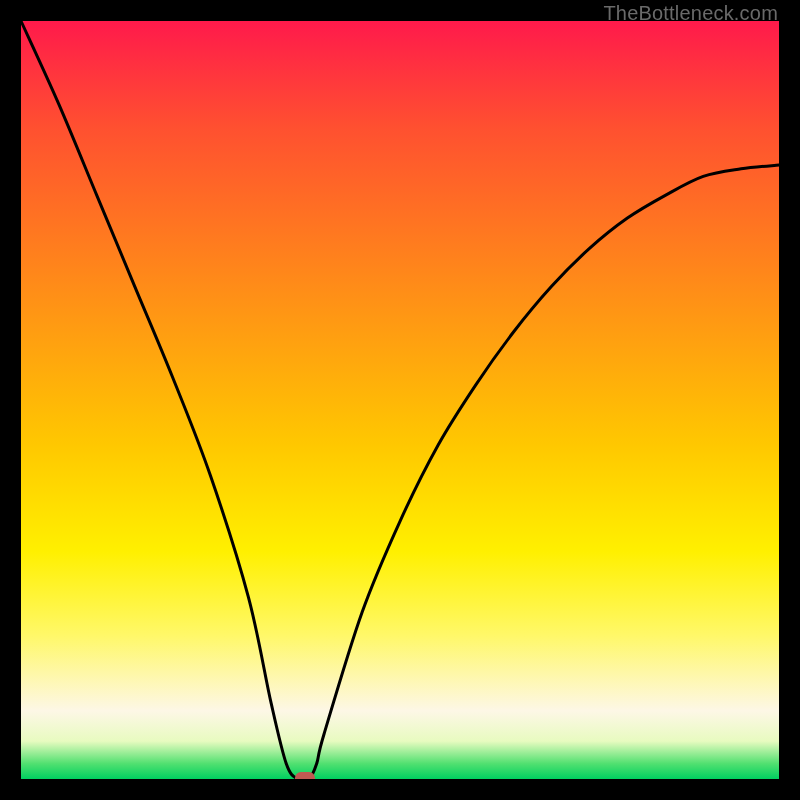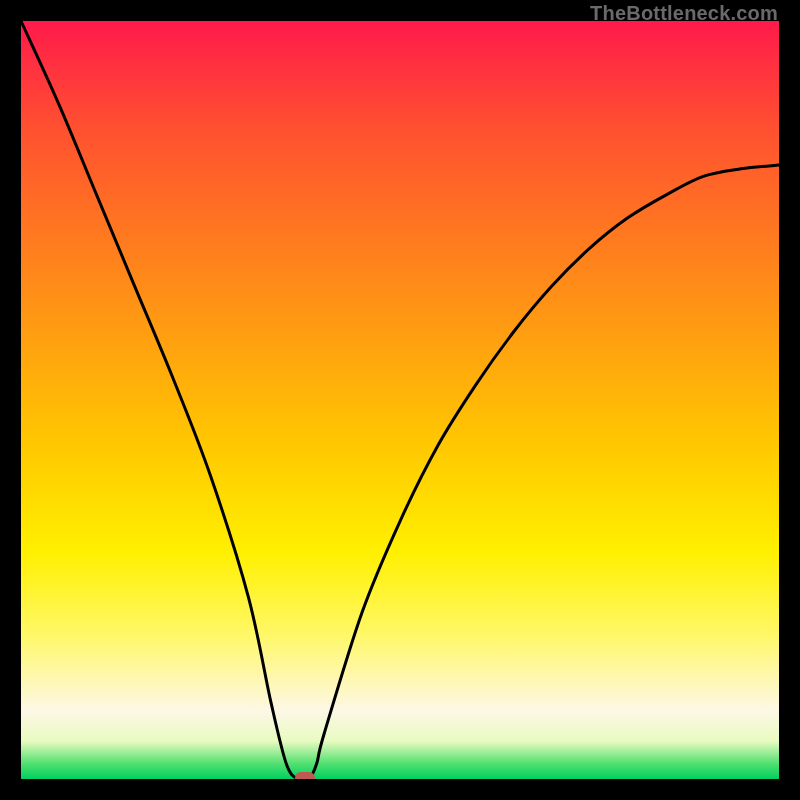--- a/index.html
+++ b/index.html
@@ -41,21 +41,21 @@
       #00d060 100%
     );
   }
   .watermark {
     position: absolute;
     top: 2px;
     right: 22px;
     color: #6a6a6a;
     font-size: 20px;
     letter-spacing: 0.2px;
-    font-weight: 700;
+    font-weight: 400;
   }
   svg.curve {
     position: absolute;
     top: 21px;
     left: 21px;
     width: 758px;
     height: 758px;
     overflow: visible;
   }
   .marker {

